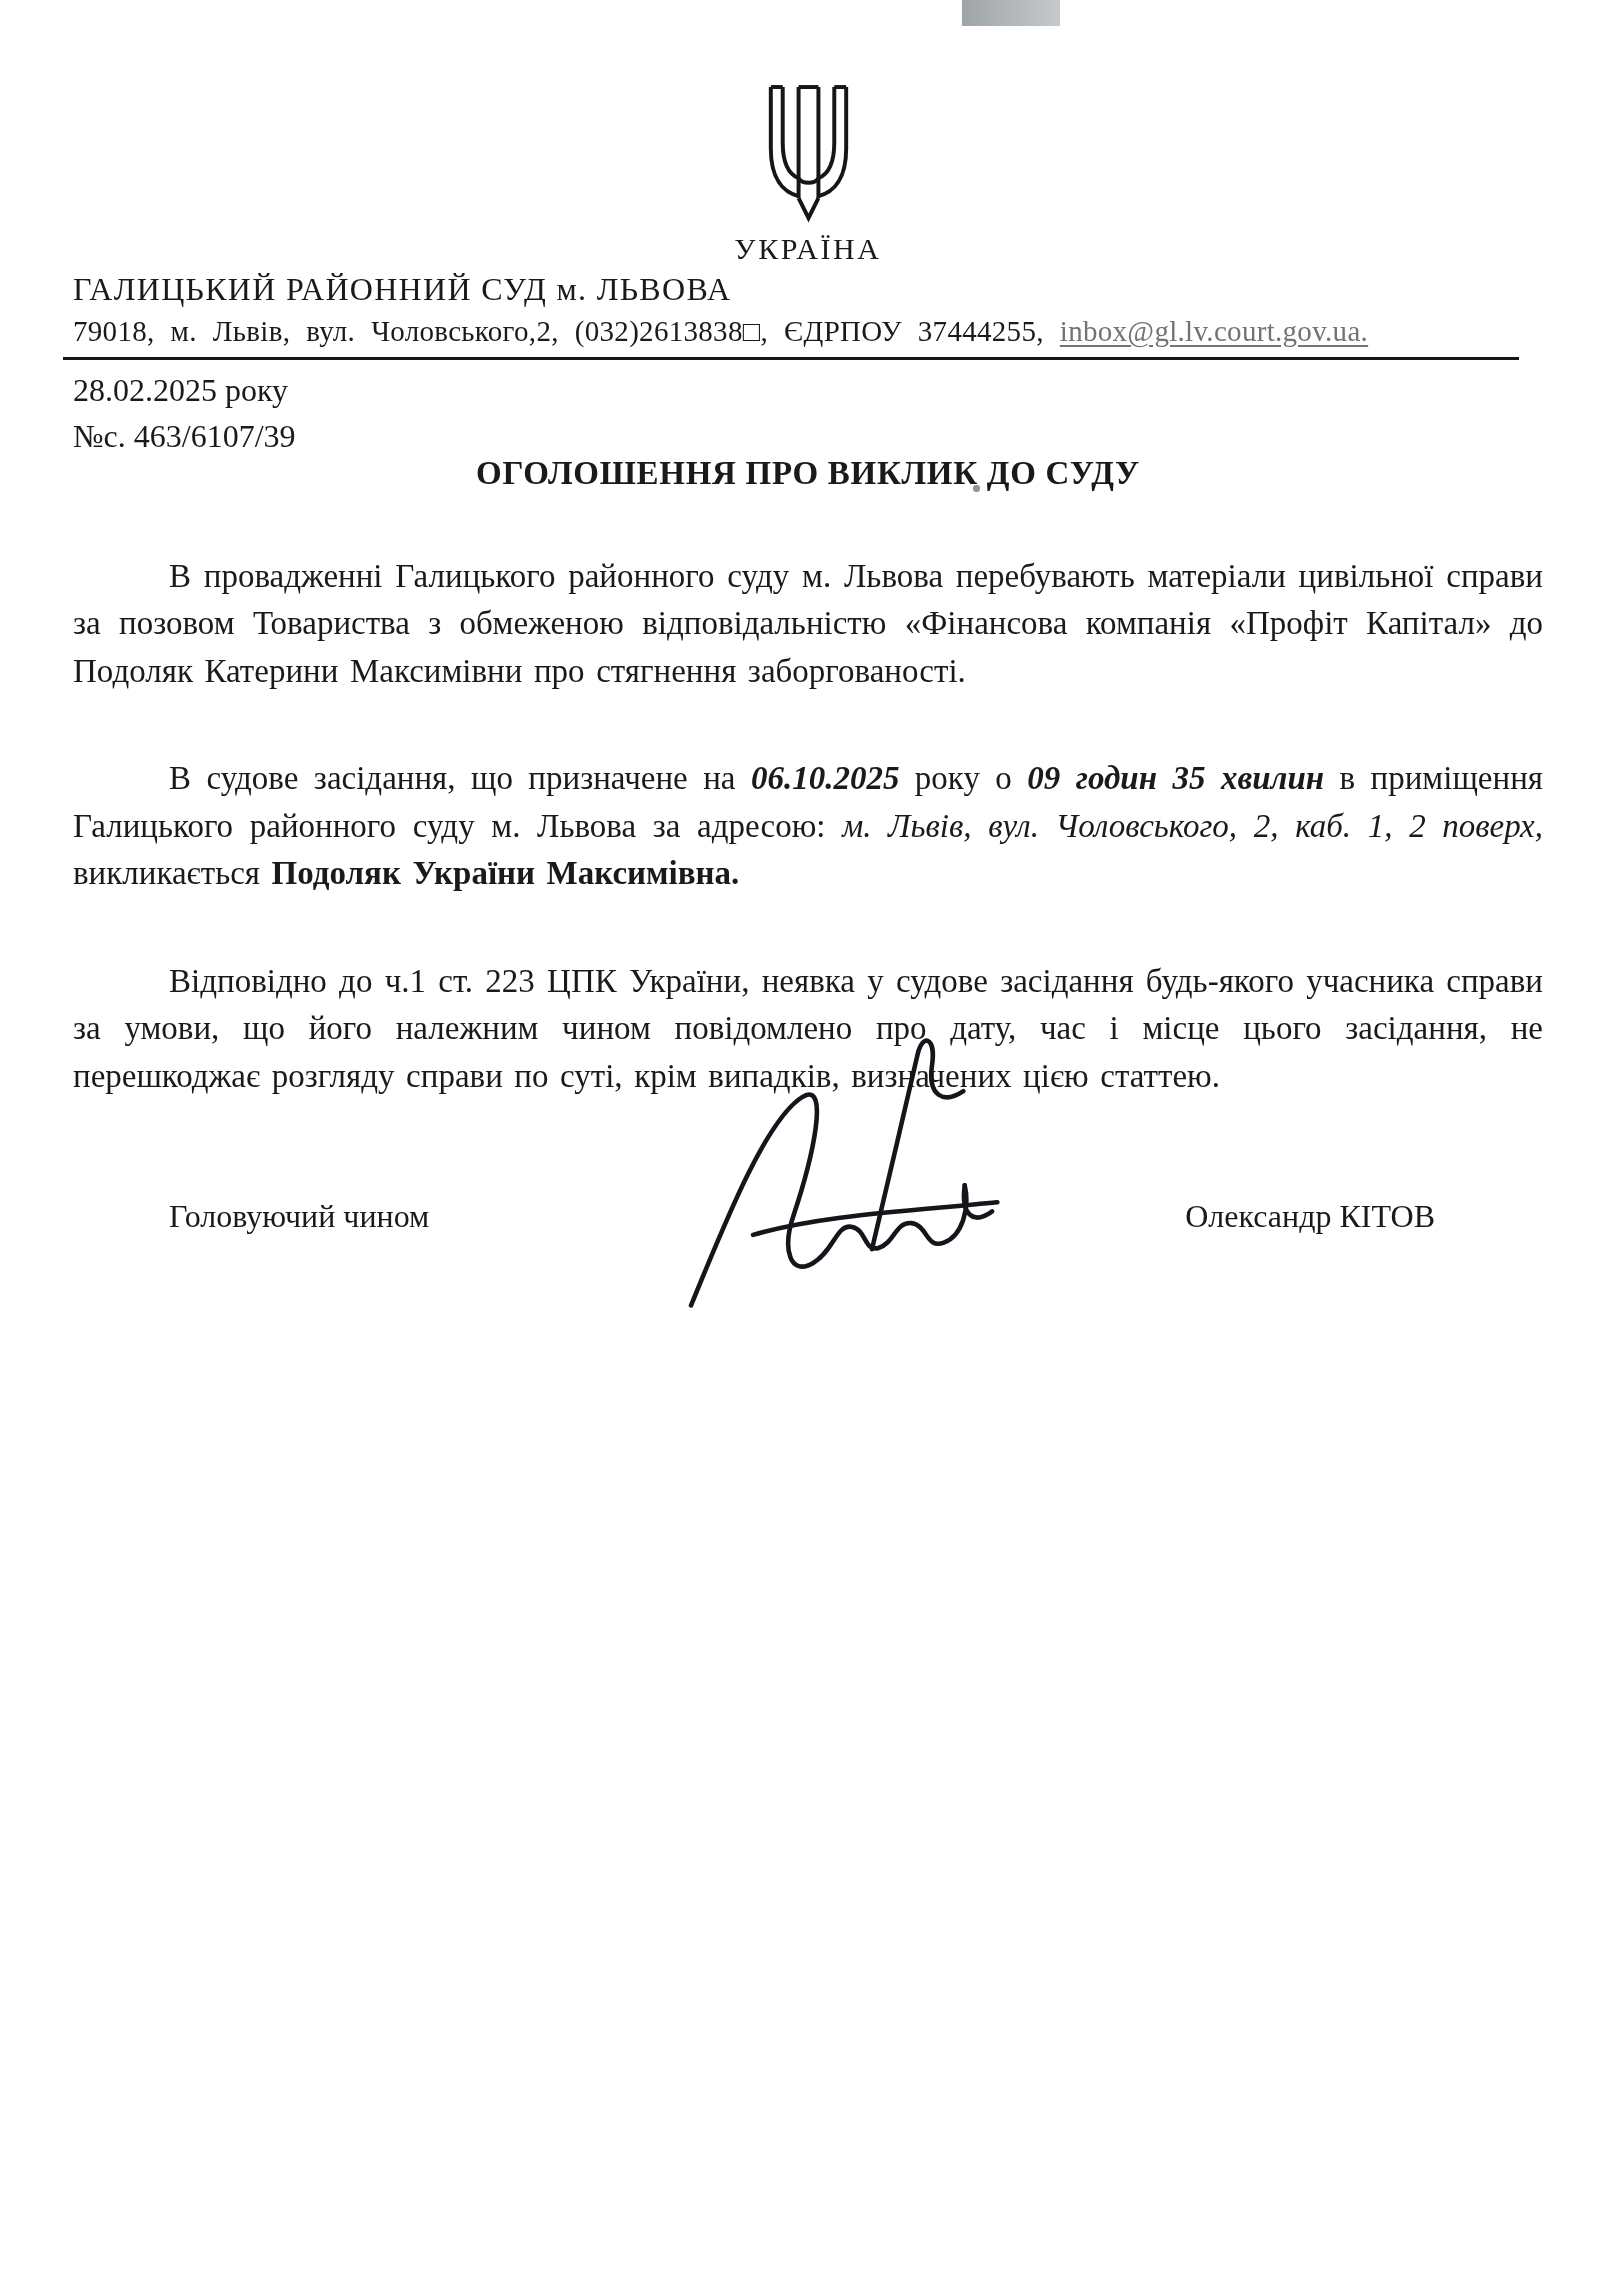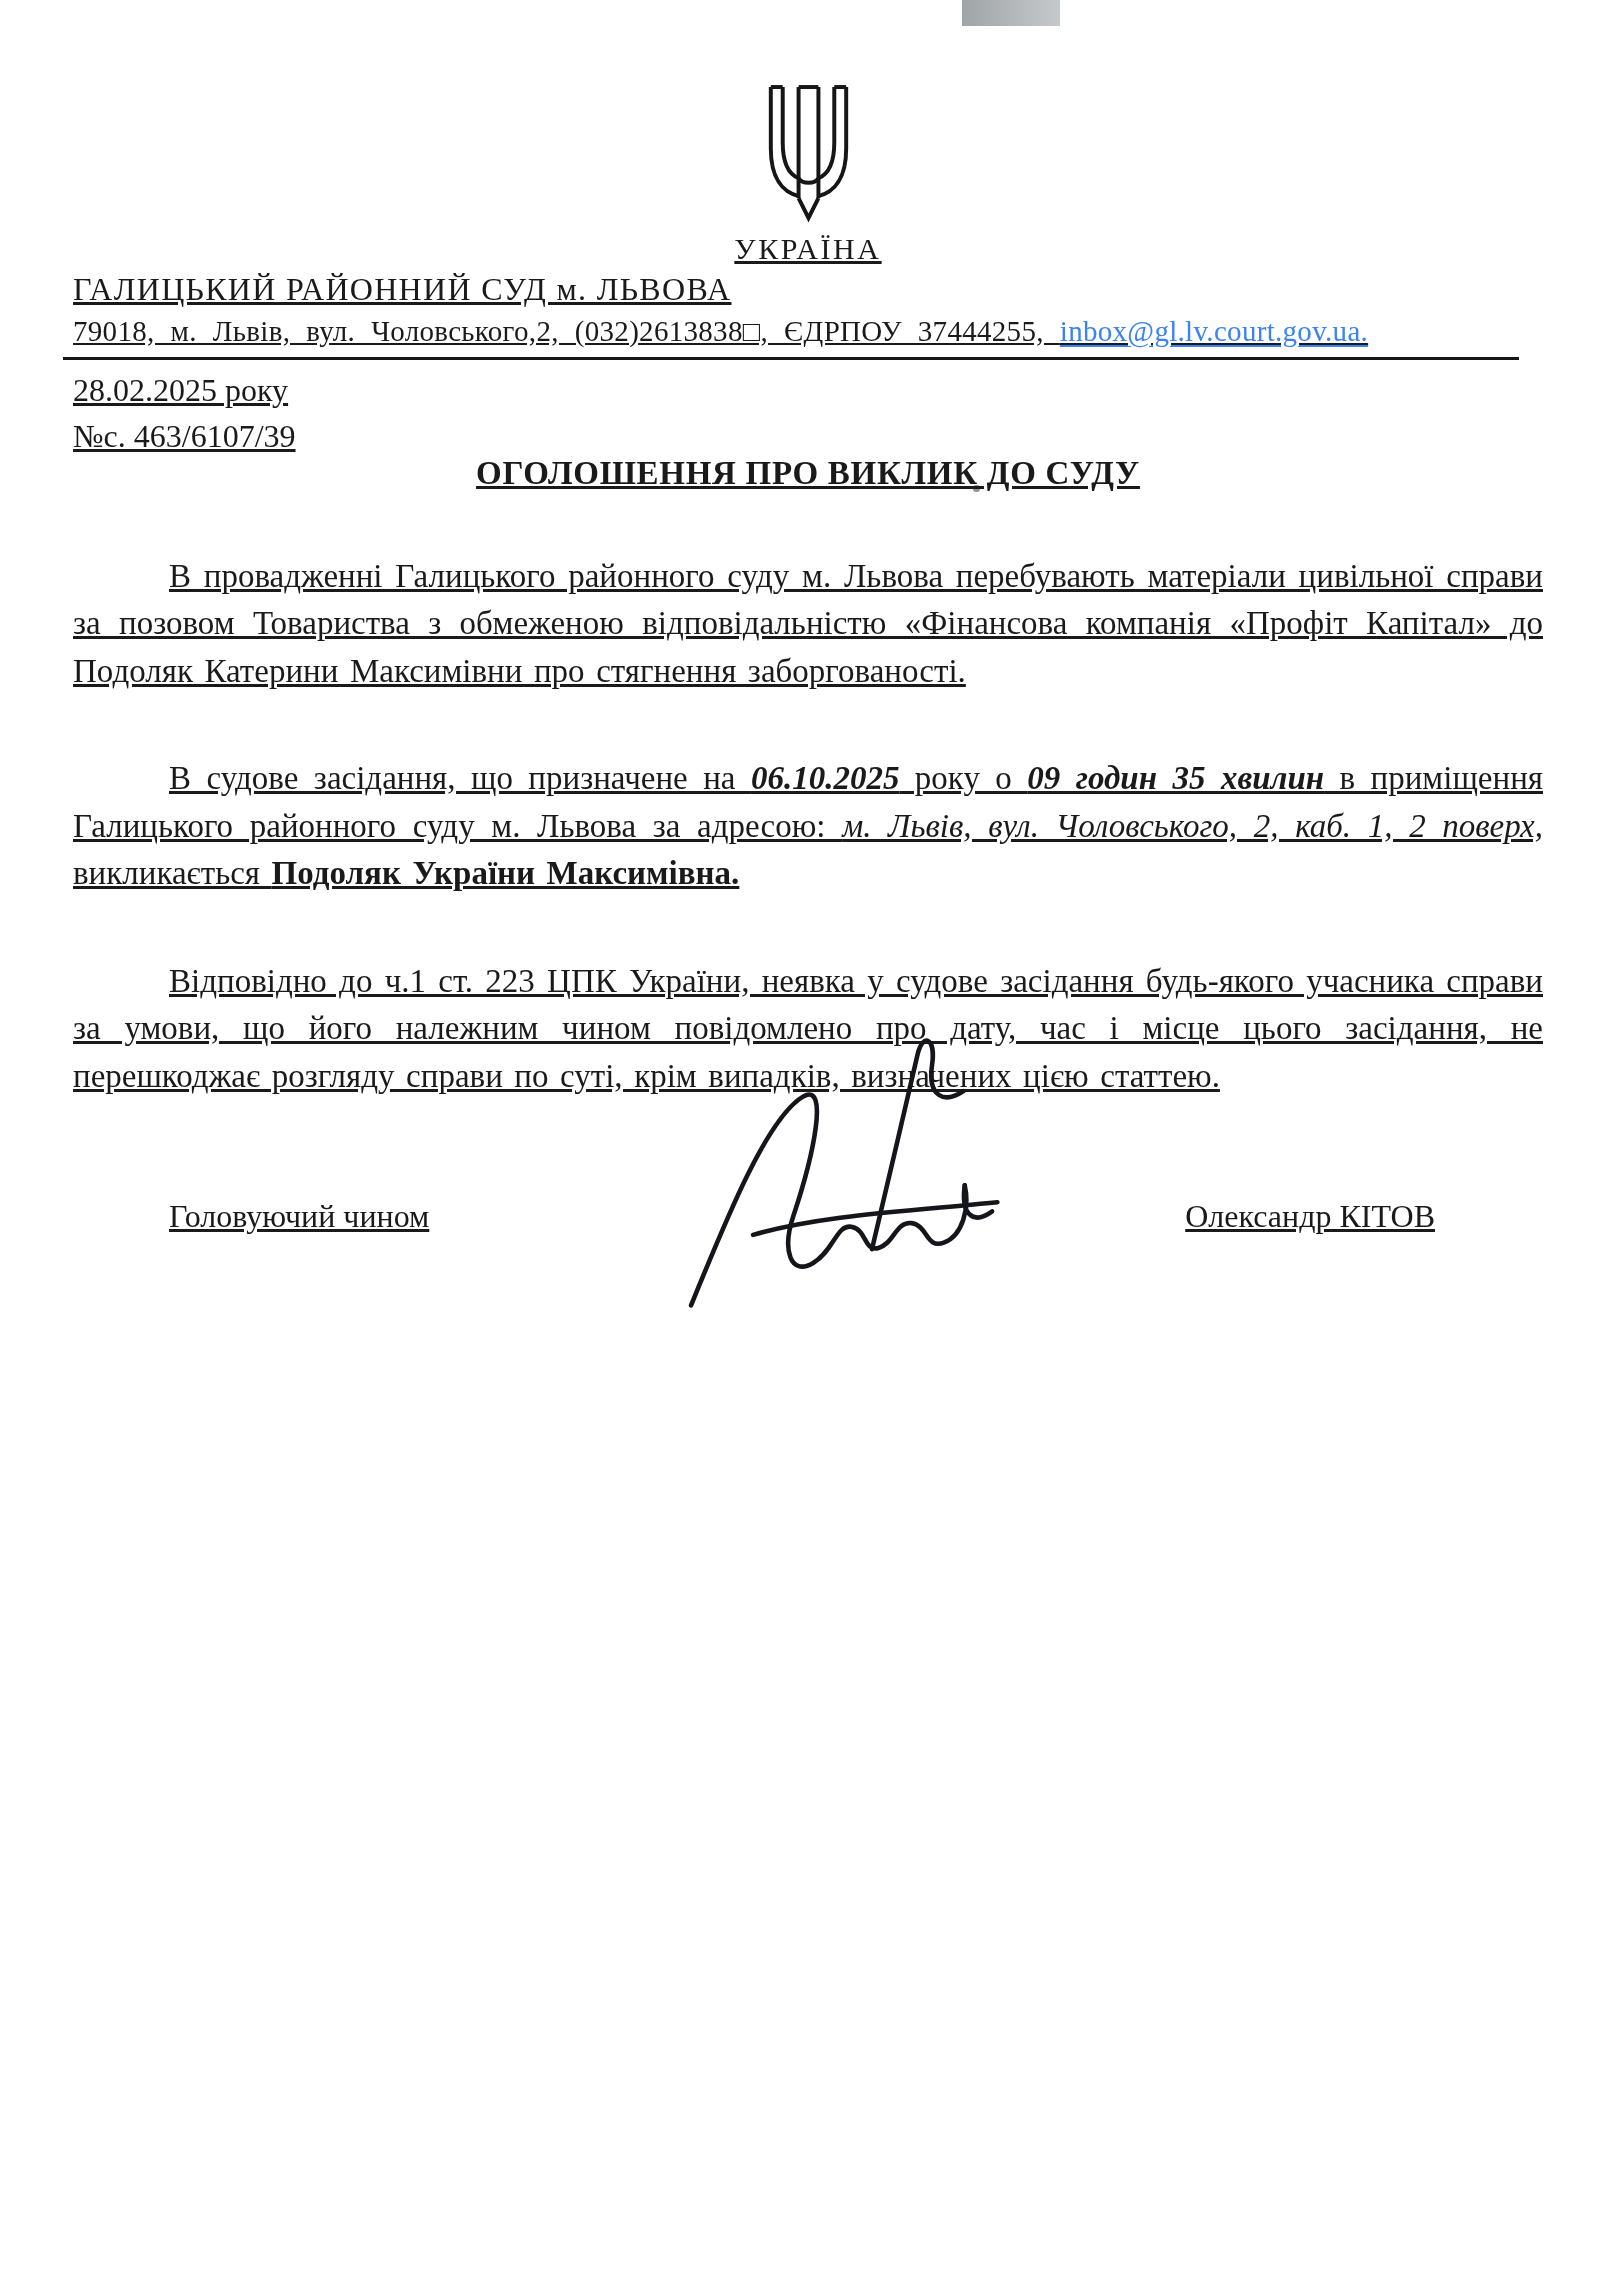--- a/index.html
+++ b/index.html
@@ -26,21 +26,20 @@
     position: absolute;
     left: 973px; top: 485px;
     width: 6.5px; height: 6.5px;
     border-radius: 50%;
     background: #8f9496;
   }
 
   .content {
     position: relative;
     padding: 0 79px 0 73px;
-    text-decoration: underline;
   }
 
   
   .emblem-wrap {
     margin-top: 77px;
     text-align: center;
   }
   .emblem-wrap svg {
     width: 119px;
     height: 149px;
@@ -61,21 +60,21 @@
   .address-line {
     margin-top: 6.5px;
     font-size: 29px;
     letter-spacing: 0.3px;
     word-spacing: 8.5px;
     white-space: nowrap;
   }
   .email-link {
     text-decoration: underline;
     text-underline-offset: 3.9px;
-    color: #3b82f6;
+    color: #737373;
     cursor: pointer;
   }
   .head-rule {
     margin-top: 9.2px;
     margin-left: -9.8px;
     width: 1456px;
     border: 0;
     border-top: 3.9px solid #161616;
   }
   .date-line {

